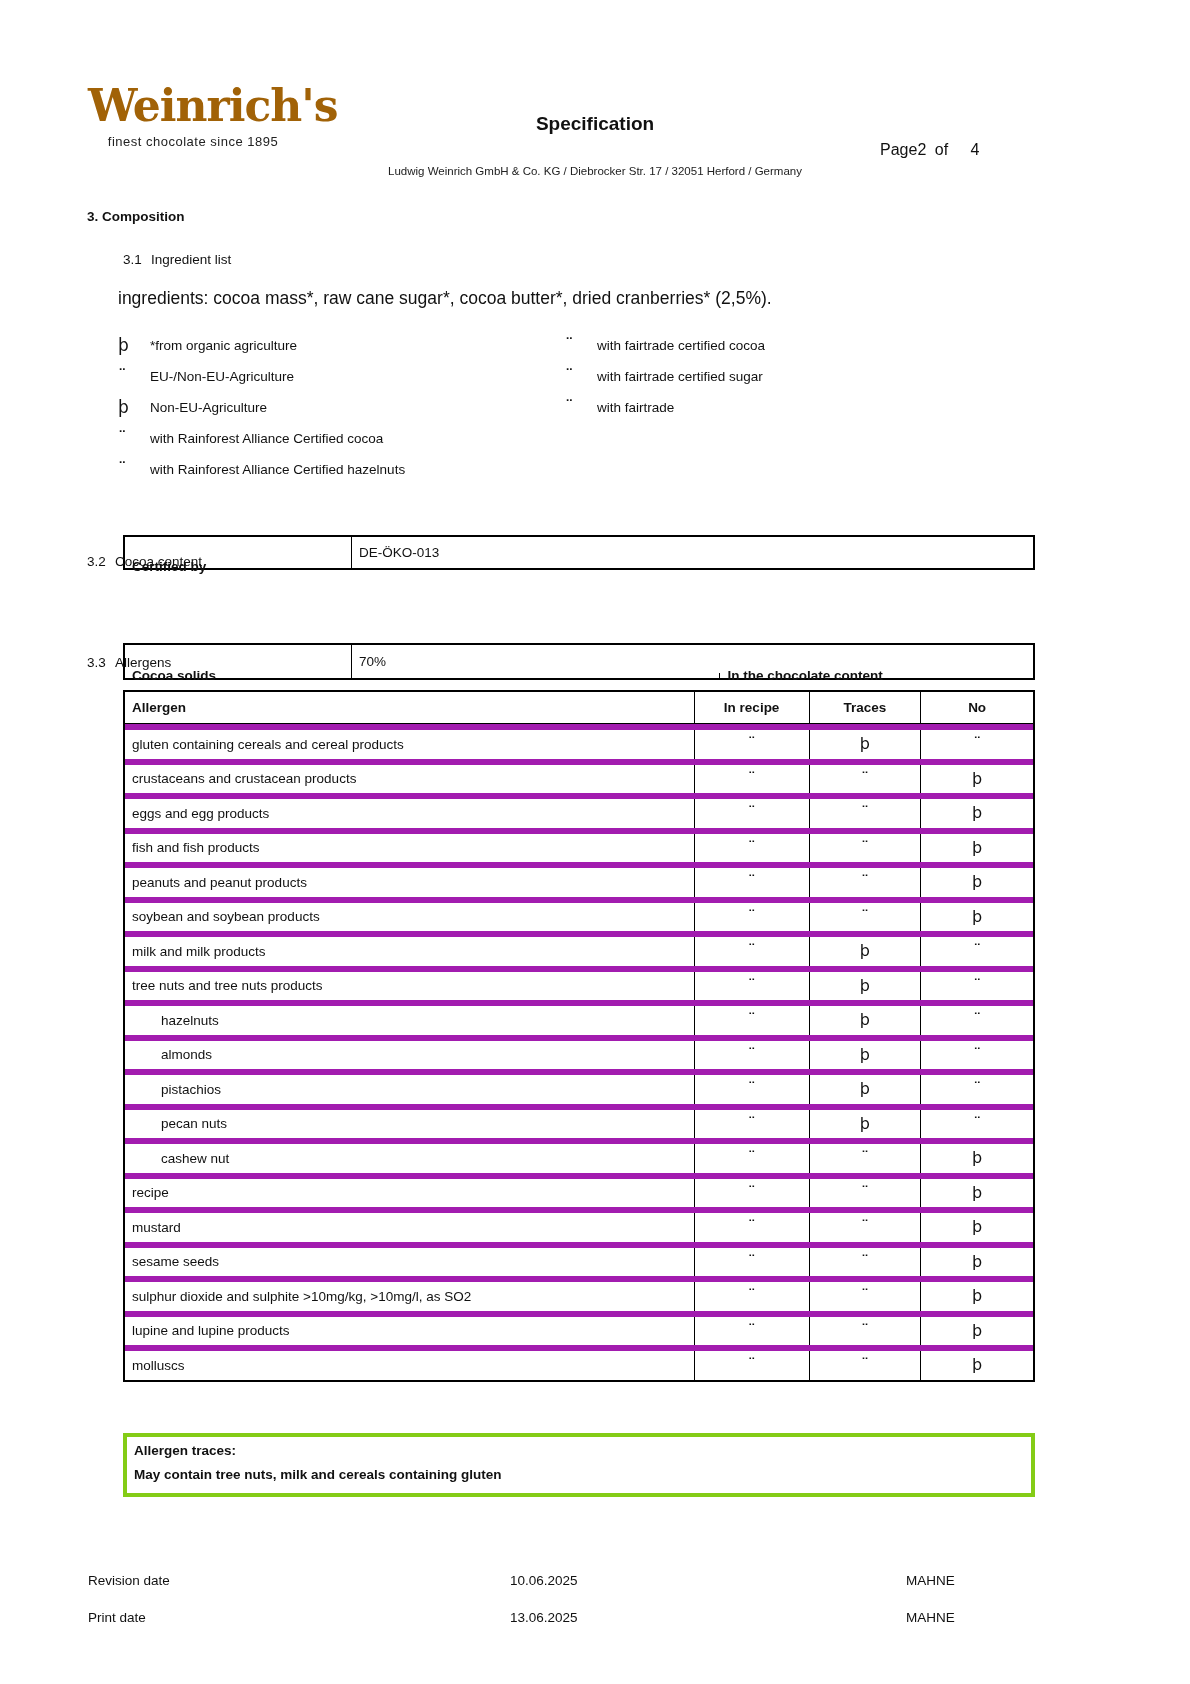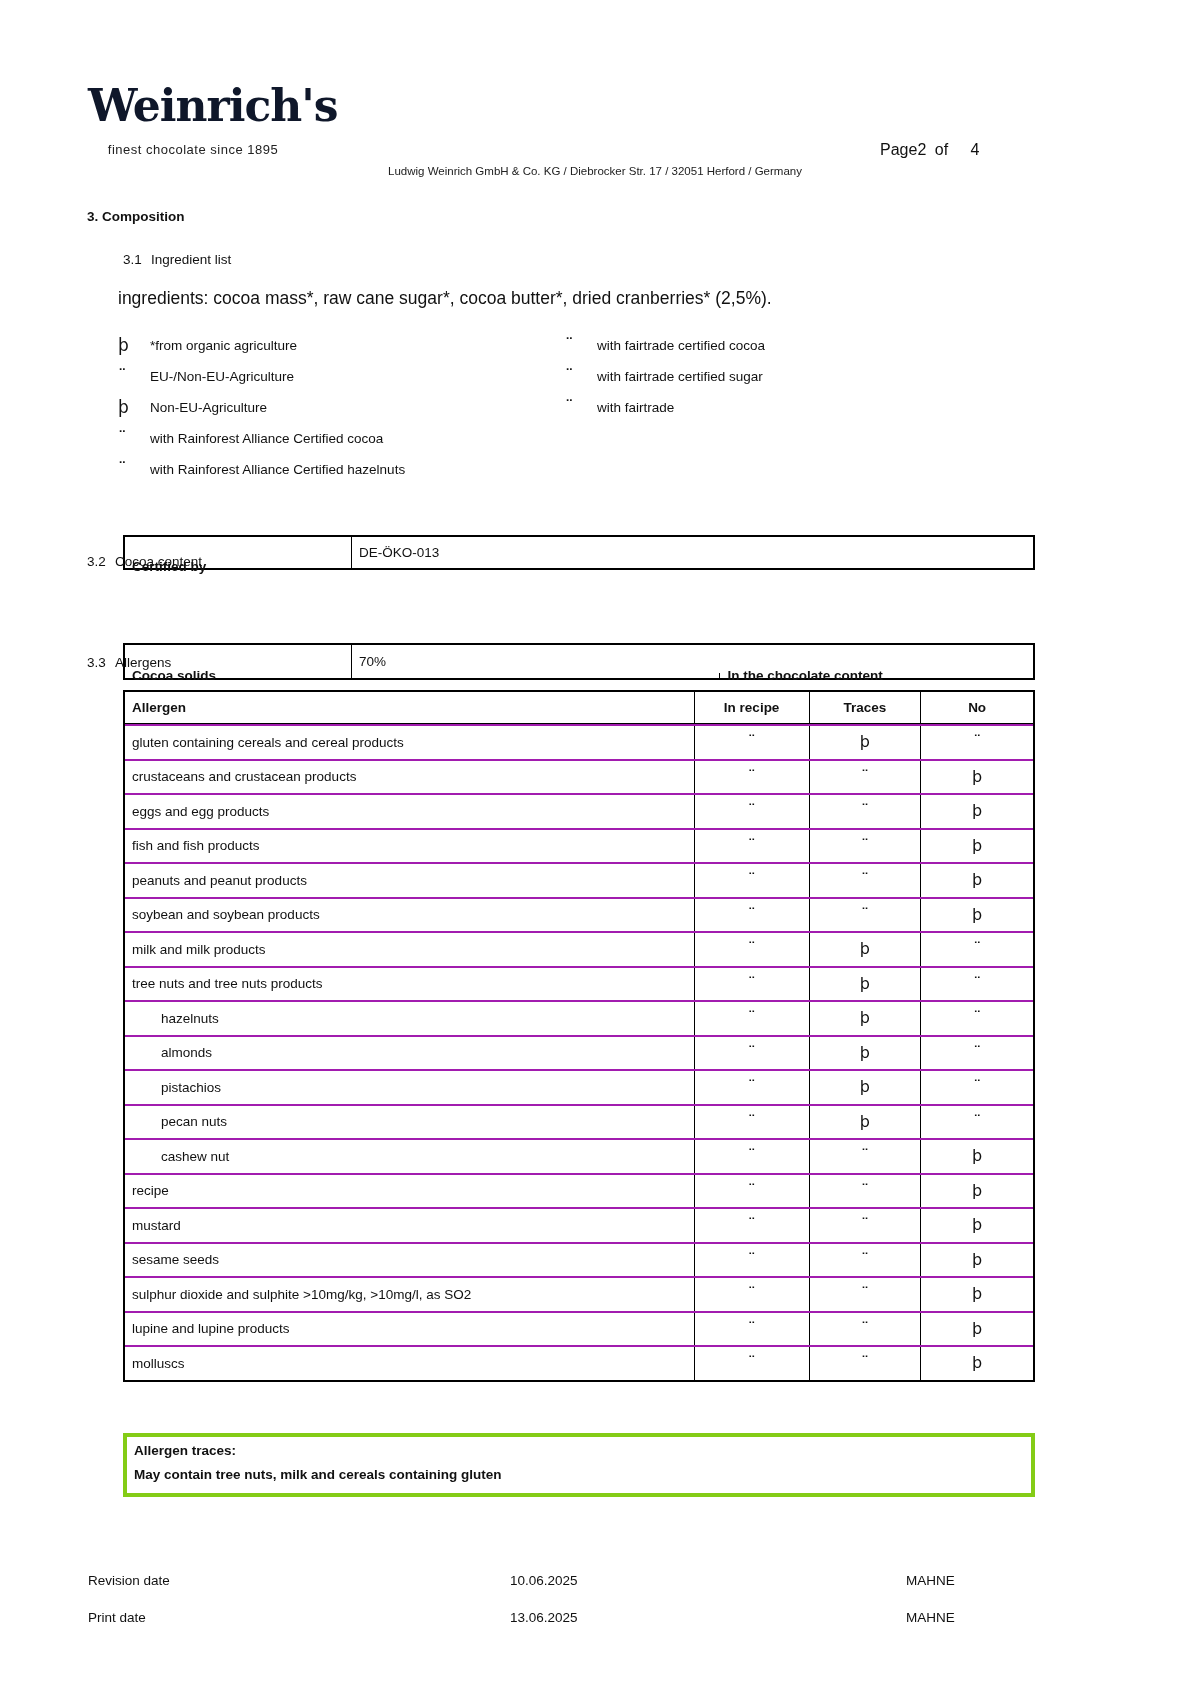--- a/index.html
+++ b/index.html
@@ -7,24 +7,24 @@
     position:relative;
     width:1190px;height:1684px;
     background:#ffffff;color:#111;
     font-family:"Liberation Sans", sans-serif;
     overflow:hidden;
   }
   
   .logo{position:absolute;left:88px;top:84px;width:210px;text-align:center;}
   .logo-title{
     font-family:"DejaVu Serif", serif;font-weight:bold;
-    font-size:44px;letter-spacing:-1px;color:#0f172a;line-height:1.0;
+    font-size:44px;letter-spacing:-1px;color:#a16207;line-height:1.0;
   }
   .logo-sub{
-    margin-top:14px;font-size:13px;letter-spacing:0.5px;color:#222;
+    margin-top:6px;font-size:13px;letter-spacing:0.5px;color:#222;
     font-family:"Liberation Sans", sans-serif;
   }
   .doc-title{
     position:absolute;left:0;top:113px;width:1190px;text-align:center;
     font-size:19px;font-weight:bold;
   }
   .page-num{position:absolute;left:880px;top:141px;font-size:16px;}
   .page-num .pn-of{margin-left:4px;}
   .page-num .pn-total{margin-left:18px;}
   .address{
@@ -68,21 +68,21 @@
   #certified-table .c2{width:685px;}
   #cocoa-table{top:643px;height:37px;}
   #cocoa-table .c1{width:227px;}
   #cocoa-table .c2{width:370px;}
   #cocoa-table .c3{width:315px;}
   
   .atable{
     position:absolute;left:123px;top:690px;width:912px;
     border:2px solid #000;box-sizing:border-box;font-size:13.5px;
   }
-  .a-row{display:flex;height:34.5px;border-top:2px solid #a21caf;box-sizing:border-box;}
+  .a-row{display:flex;height:34.5px;border-top:6px solid #a21caf;box-sizing:border-box;}
   .a-row.header{height:32px;border-top:none;border-bottom:1px solid #000;font-weight:bold;}
   .a-c0{width:570px;display:flex;align-items:center;padding-left:7px;box-sizing:border-box;}
   .a-c1{width:115px;border-left:1px solid #000;display:flex;align-items:center;justify-content:center;box-sizing:border-box;}
   .a-c2{width:112px;border-left:1px solid #000;display:flex;align-items:center;justify-content:center;box-sizing:border-box;}
   .a-c3{width:113px;border-left:1px solid #000;display:flex;align-items:center;justify-content:center;box-sizing:border-box;}
   .a-name.indent{padding-left:29px;}
   .al-glyph{font-size:16px;line-height:1;font-family:"DejaVu Sans", sans-serif;}
   
   .traces-box{
     position:absolute;left:123px;top:1433px;width:912px;height:64px;
@@ -101,20 +101,21 @@
 </head>
 <body>
 
 <div class="page">
 
   <div class="logo">
     <div class="logo-title">Weinrich's</div>
     <div class="logo-sub">finest chocolate since 1895</div>
   </div>
 
+  <div class="doc-title">Specification</div>
 
   <div class="page-num">
     <span>Page</span><span class="pn-cur">2</span>
     <span class="pn-of">of</span>
     <span class="pn-total">4</span>
   </div>
 
   <div class="address">Ludwig Weinrich GmbH &amp; Co. KG / Diebrocker Str. 17 / 32051 Herford / Germany</div>
 
   <div class="sec-line" id="sec3-title">3. Composition</div>

